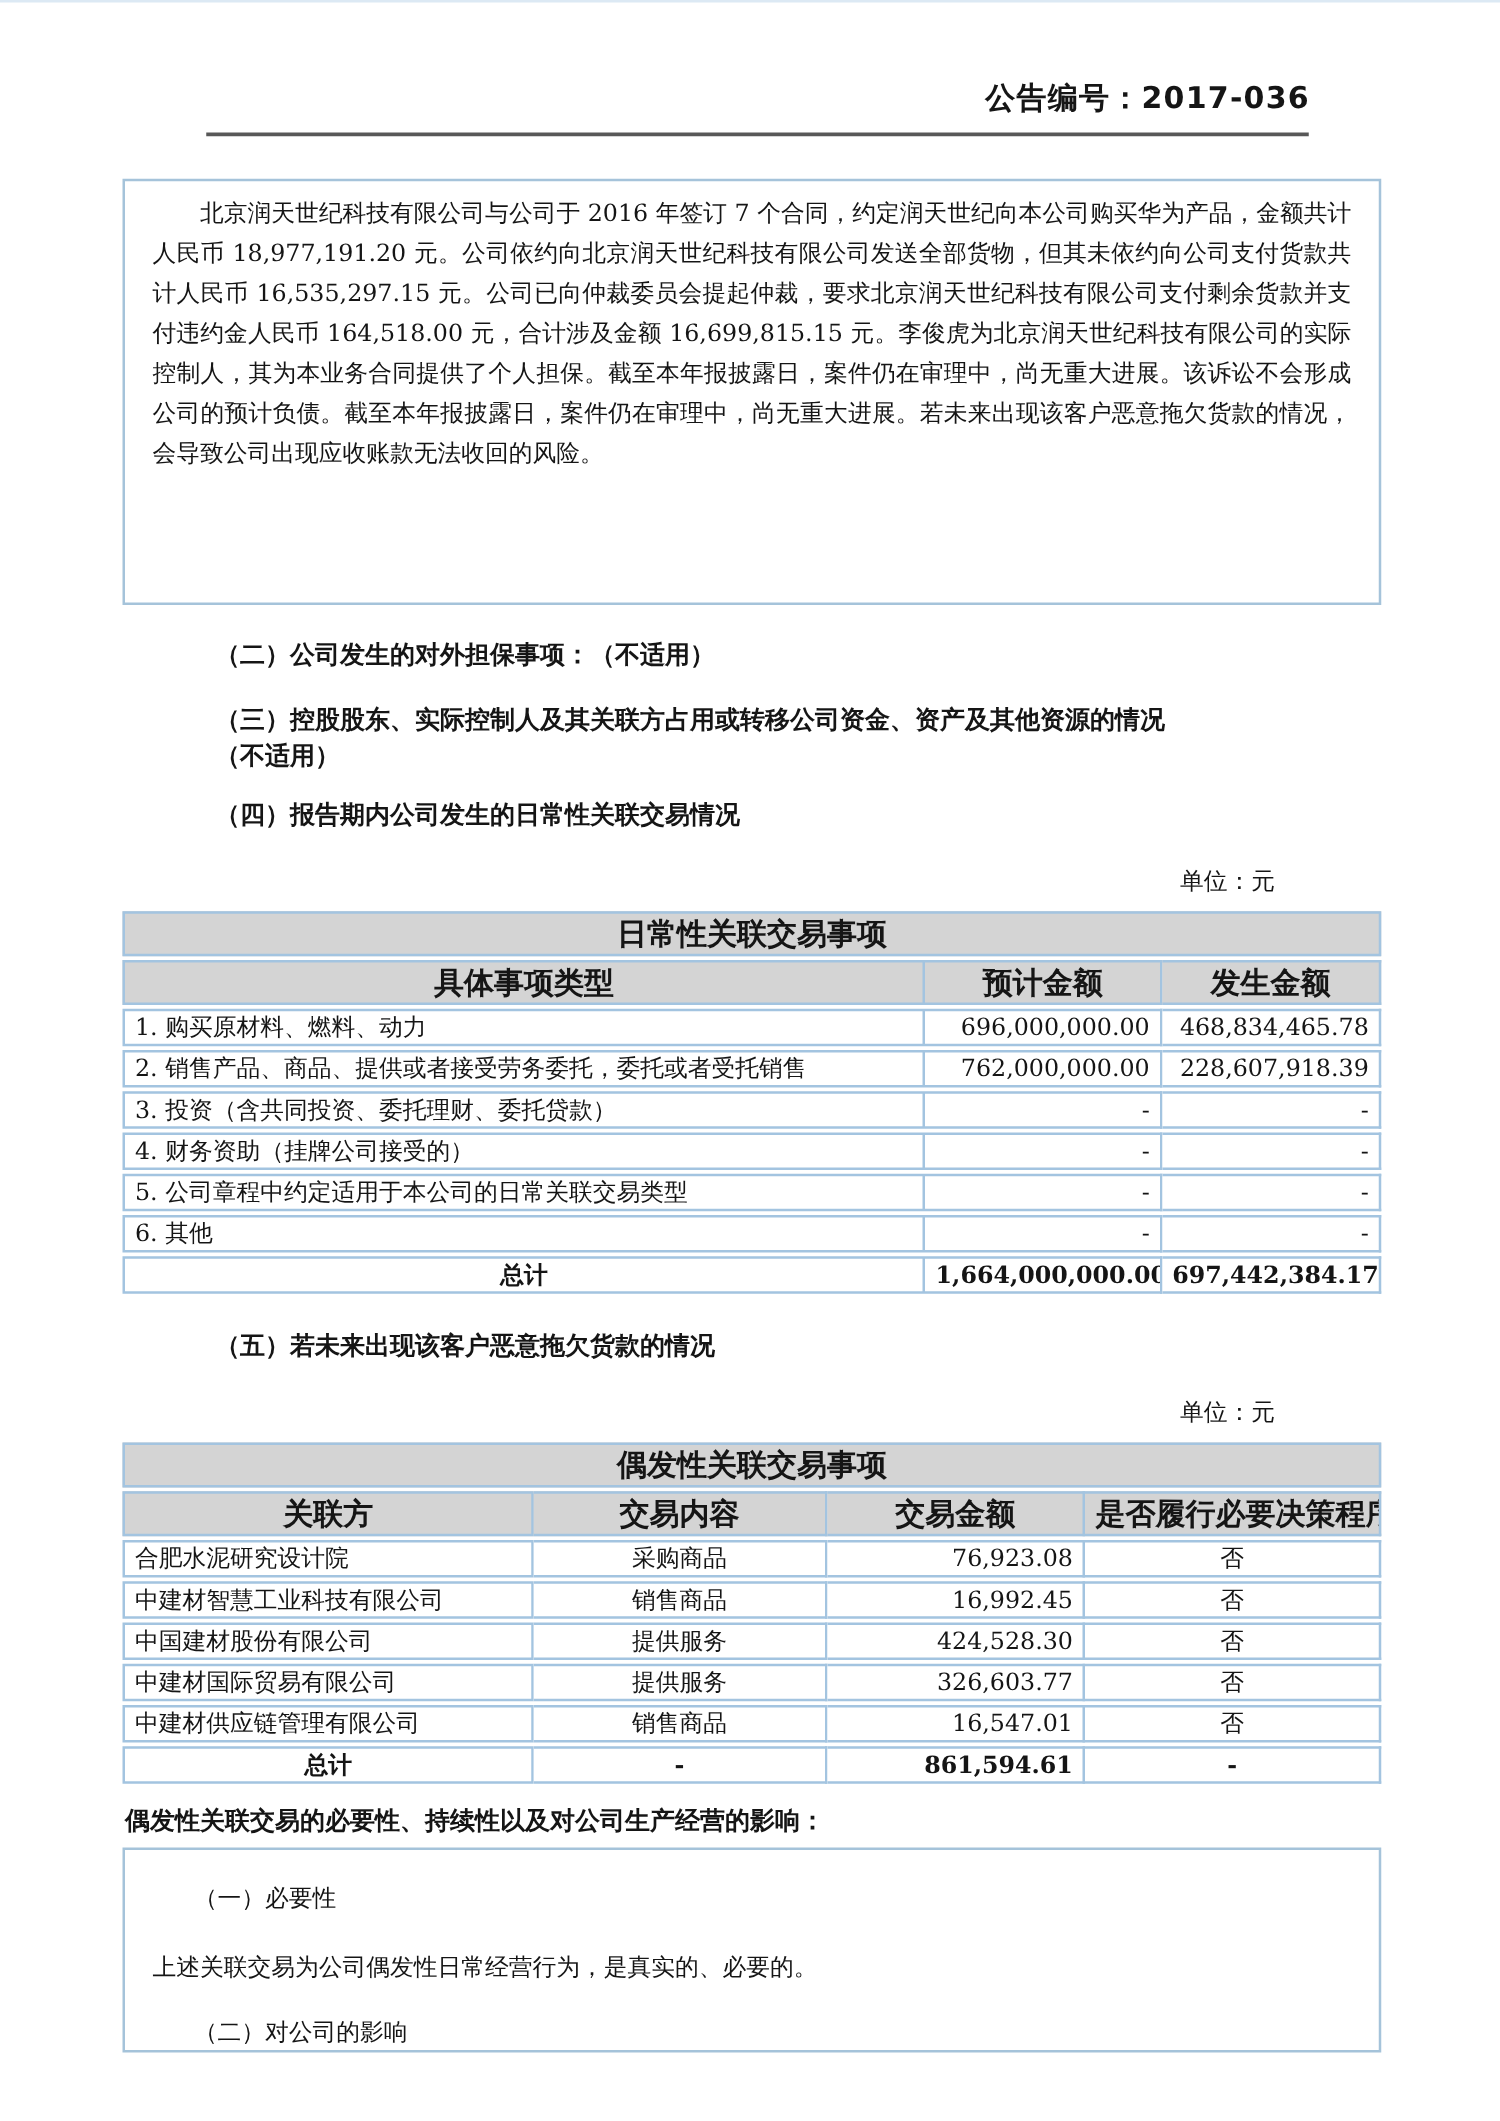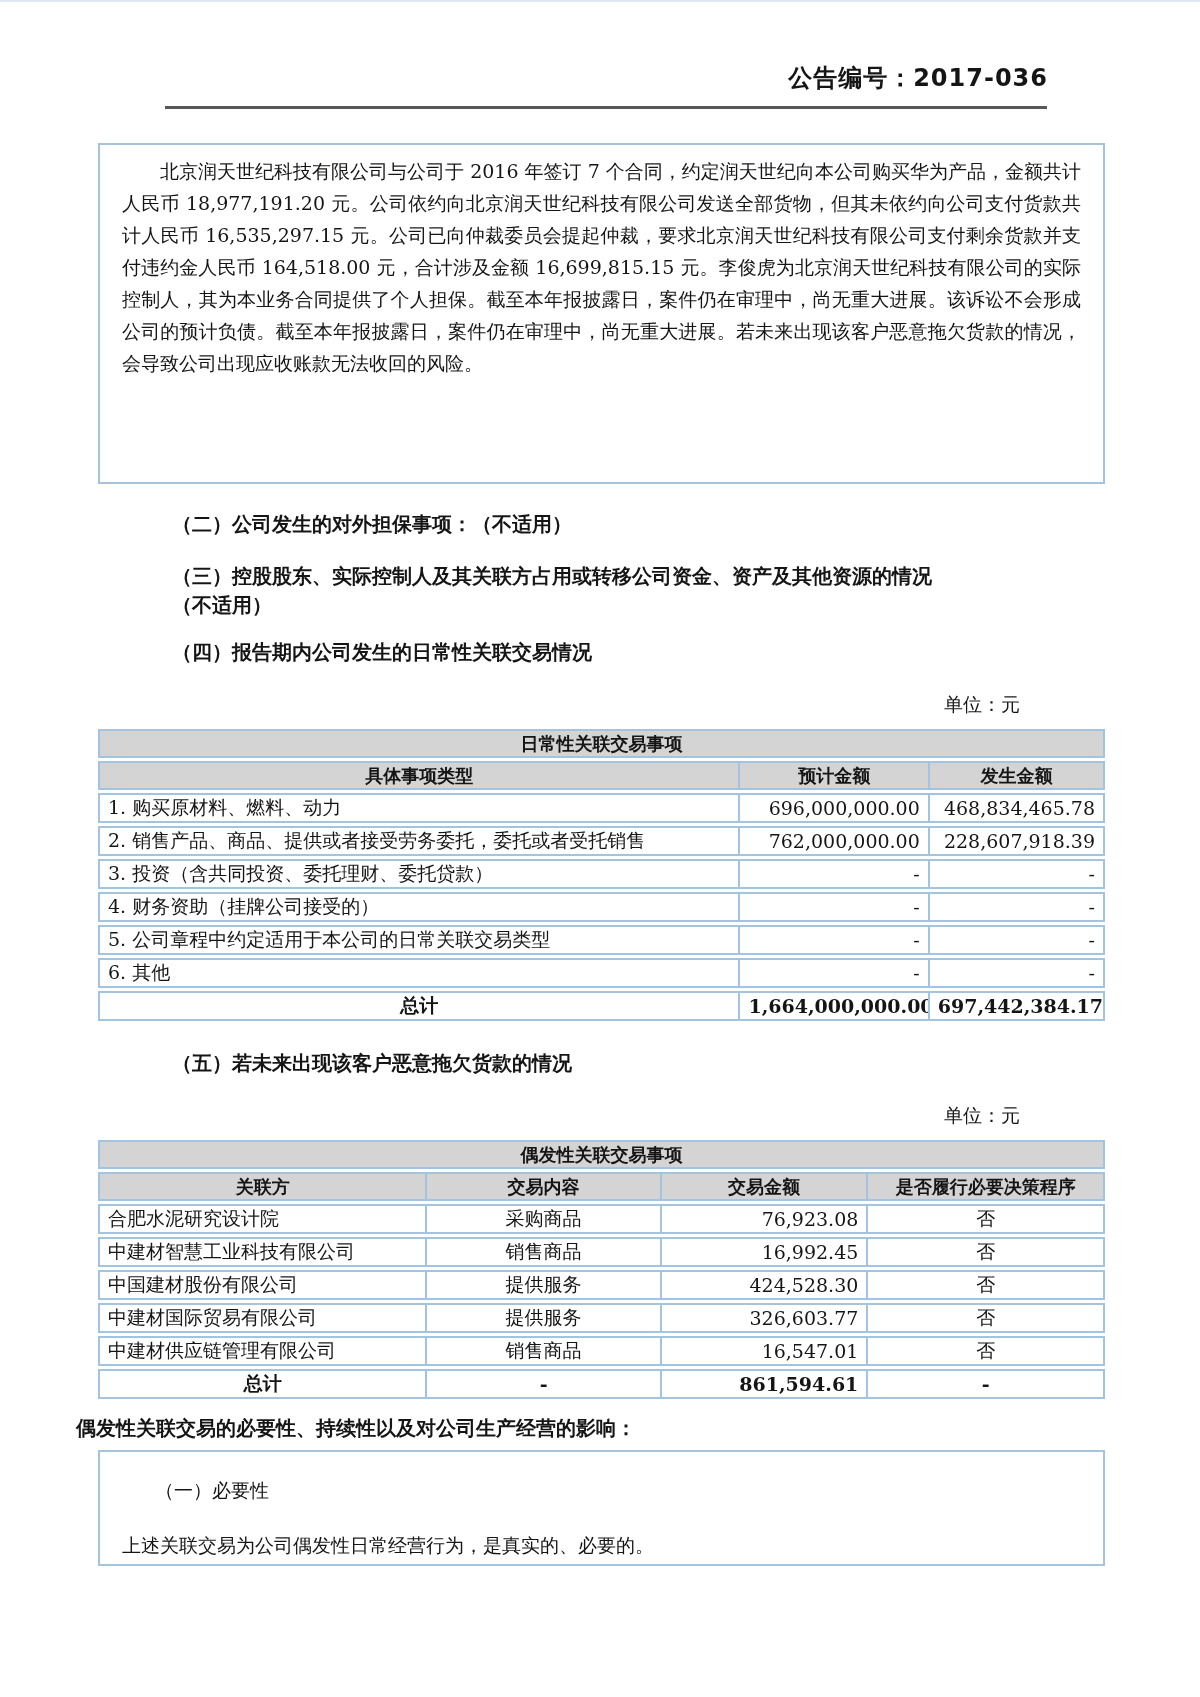--- a/index.html
+++ b/index.html
@@ -57,36 +57,36 @@
     border-top:2px solid #a3c4e0;border-bottom:2px solid #a3c4e0;
     border-right:2px solid #a3c4e0;
     height:29px;padding:0 8px;background:#ffffff;
     overflow:hidden;white-space:nowrap;box-sizing:border-box;
   }
   table.tbl td:first-child{border-left:2px solid #a3c4e0;}
   table.tbl td.title,
   table.tbl tr.colhead td{
     background:#d4d4d4;text-align:center;font-weight:bold;
     font-family:"DejaVu Sans","Liberation Sans",sans-serif;
-    font-size:18px;
+    font-size:24px;
   }
   td.item{text-align:left;padding-left:26px;}
   td.num{text-align:right;padding-right:10px;}
   tr.total td{font-weight:bold;}
   td.center{text-align:center;}
   td.party{text-align:left;padding-left:20px;}
   td.amount{text-align:right;padding-right:14px;}
 
   .impact-heading{
-    margin:13px 100px 0 76px;
+    margin:13px 100px 0 100px;
     font-family:"DejaVu Sans","Liberation Sans",sans-serif;
     font-weight:bold;font-size:20px;
   }
   .impact-box{
-    margin-top:8px;height:116px;overflow:hidden;
+    margin-top:8px;height:164px;overflow:hidden;
   }
   .impact-box .line{
     font-size:19px;margin:0;padding:0;
   }
   .impact-box .bullet{margin:26px 0 0 55px;}
   .impact-box .plain{margin:29px 0 0 22px;}
 </style>
 </head>
 <body>
 

